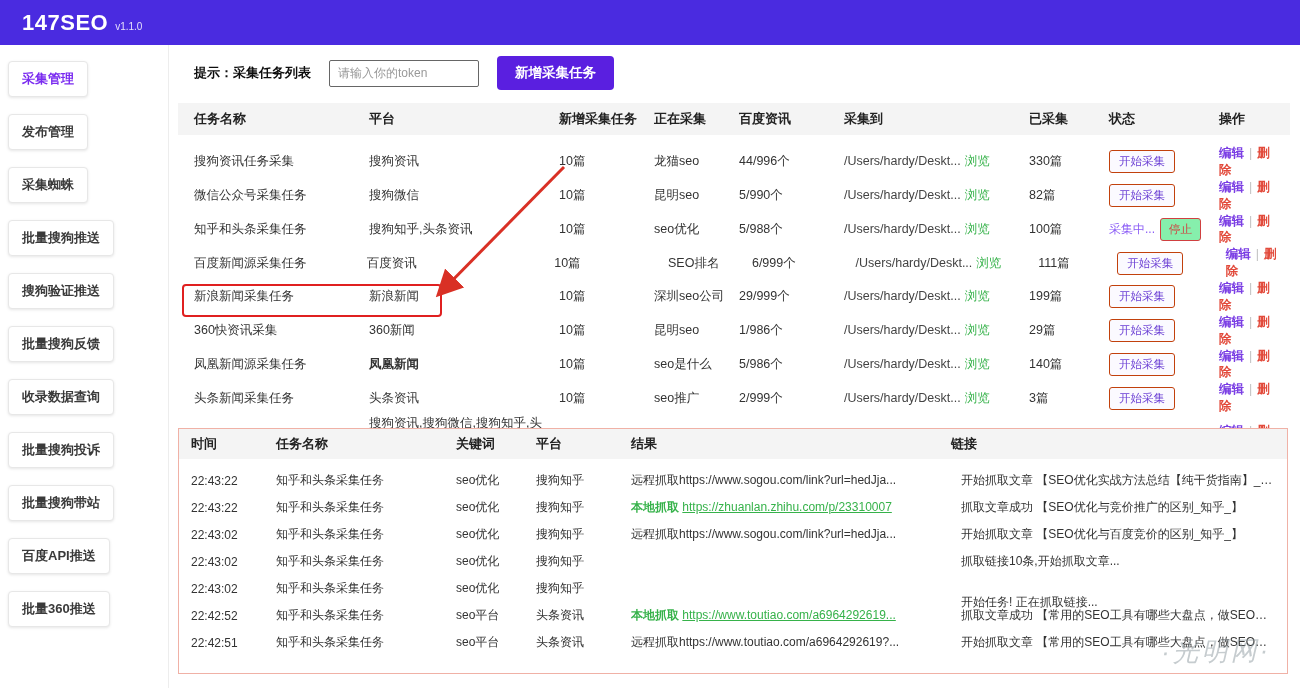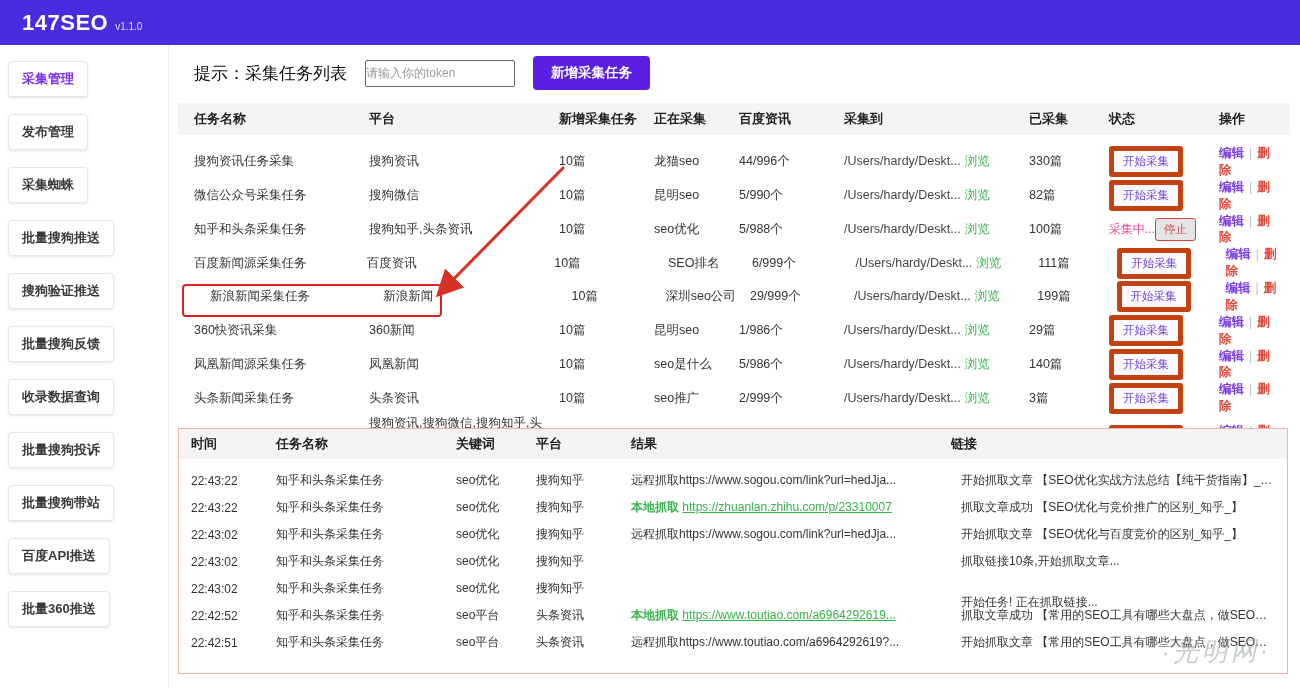--- a/index.html
+++ b/index.html
@@ -16,39 +16,39 @@
   .sidebar{position:absolute;top:45px;left:0;width:169px;bottom:0;box-sizing:border-box;
     border-right:1px solid #ededed;padding:16px 0 0 8px;display:flex;flex-direction:column;
     gap:17px;align-items:flex-start}
   .side-btn{background:#fff;border:1px solid #e7e7e7;border-radius:4px;
     box-shadow:0 1px 3px rgba(0,0,0,.10);padding:8px 13px;font-size:13px;font-weight:700;
     color:#3a3a3a;cursor:pointer;white-space:nowrap}
   .side-btn.active{color:#7a2bf0}
   
   .main{position:absolute;left:178px;top:45px;width:1112px;bottom:0}
   .page-header{display:flex;align-items:center;height:56px;gap:18px;padding-left:16px}
-  .page-title{font-size:17px;font-weight:400;color:#0d0d0d}
+  .page-title{font-size:13px;font-weight:700;color:#0d0d0d}
   .search-input{width:150px;height:27px;border:1px solid #666;border-radius:2px;
-    font-size:12px;padding:0 0;box-sizing:border-box;color:#333}
+    font-size:12px;padding:0 8px;box-sizing:border-box;color:#333}
   .search-input::placeholder{color:#999}
   .add-btn{background:#5a1fe0;color:#fff;border:none;border-radius:4px;font-weight:700;
     font-size:13.5px;padding:8px 18px;cursor:pointer}
   .thead{display:flex;background:#f4f4f4;height:32px;align-items:center;
     padding-left:16px;box-sizing:border-box;margin-top:2px}
   .th{font-size:13px;font-weight:700;color:#222;box-sizing:border-box;padding-right:6px}
   .task-rows{margin-top:10px}
   .trow{display:flex;align-items:center;min-height:28px;padding-left:16px;
     font-size:12.5px;color:#333}
   .cell{box-sizing:border-box;padding-right:8px;line-height:1.35}
   .path{color:#444}
   .link-browse{color:#36b24a;margin-left:4px;cursor:pointer}
-  .btn-start{border:5px solid #c2410c;color:#6b3fd4;background:#fbfaff;font-size:11.5px;
+  .btn-start{border:1px solid #c2410c;color:#6b3fd4;background:#fbfaff;font-size:11.5px;
     padding:3px 9px;border-radius:3px;cursor:pointer;font-family:inherit}
-  .run-label{color:#ec4899;font-size:12px;}
-  .btn-stop{border:1px solid #d04040;color:#d04040;background:#e5e5e5;font-size:11.5px;
+  .run-label{color:#8b5cf6;font-size:12px;margin-right:5px}
+  .btn-stop{border:1px solid #d04040;color:#d04040;background:#86efac;font-size:11.5px;
     padding:3px 8px;border-radius:3px;cursor:pointer;font-family:inherit}
   .link-edit{color:#7b3fe4;font-weight:600;cursor:pointer}
   .link-del{color:#e24a3b;font-weight:600;cursor:pointer}
   .sep{color:#c2c2c2;margin:0 5px}
   
   .hl-box{position:absolute;left:4px;top:239px;width:256px;height:29px;
     border:2px solid #e02020;border-radius:4px;pointer-events:none}
   .arrow-svg{position:absolute;left:250px;top:112px;width:150px;height:150px;pointer-events:none}
   
   .log-panel{position:absolute;left:0;top:383px;width:1110px;height:246px;background:#fff;
@@ -145,21 +145,21 @@
         <div class="cell" style="width: 190px;">百度资讯</div>
         <div class="cell" style="width: 95px;">10篇</div>
         <div class="cell" style="width: 85px; margin-left: 20px;">SEO排名</div>
         <div class="cell" style="width: 105px;">6/999个</div>
         <div class="cell" style="width: 185px;"><span class="path">/Users/hardy/Deskt...</span><span class="link-browse">浏览</span></div>
         <div class="cell" style="width: 80px;">111篇</div>
         <div class="cell" style="width: 110px;"><button class="btn-start">开始采集</button></div>
         <div class="cell" style="width: 65px;"><span class="link-edit">编辑</span><span class="sep">|</span><span class="link-del">删除</span></div>
       </div>
       <div class="trow">
-        <div class="cell" style="width: 175px; margin-left: 16px;">新浪新闻采集任务</div>
+        <div class="cell" style="width: 175px;">新浪新闻采集任务</div>
         <div class="cell" style="width: 190px;">新浪新闻</div>
         <div class="cell" style="width: 95px;">10篇</div>
         <div class="cell" style="width: 85px;">深圳seo公司</div>
         <div class="cell" style="width: 105px;">29/999个</div>
         <div class="cell" style="width: 185px;"><span class="path">/Users/hardy/Deskt...</span><span class="link-browse">浏览</span></div>
         <div class="cell" style="width: 80px;">199篇</div>
         <div class="cell" style="width: 110px;"><button class="btn-start">开始采集</button></div>
         <div class="cell" style="width: 65px;"><span class="link-edit">编辑</span><span class="sep">|</span><span class="link-del">删除</span></div>
       </div>
       <div class="trow">
@@ -168,21 +168,21 @@
         <div class="cell" style="width: 95px;">10篇</div>
         <div class="cell" style="width: 85px;">昆明seo</div>
         <div class="cell" style="width: 105px;">1/986个</div>
         <div class="cell" style="width: 185px;"><span class="path">/Users/hardy/Deskt...</span><span class="link-browse">浏览</span></div>
         <div class="cell" style="width: 80px;">29篇</div>
         <div class="cell" style="width: 110px;"><button class="btn-start">开始采集</button></div>
         <div class="cell" style="width: 65px;"><span class="link-edit">编辑</span><span class="sep">|</span><span class="link-del">删除</span></div>
       </div>
       <div class="trow">
         <div class="cell" style="width: 175px;">凤凰新闻源采集任务</div>
-        <div class="cell" style="width: 190px;">凤凰新闻</div>
+        <div class="cell" style="width: 190px; font-weight: bold;">凤凰新闻</div>
         <div class="cell" style="width: 95px;">10篇</div>
         <div class="cell" style="width: 85px;">seo是什么</div>
         <div class="cell" style="width: 105px;">5/986个</div>
         <div class="cell" style="width: 185px;"><span class="path">/Users/hardy/Deskt...</span><span class="link-browse">浏览</span></div>
         <div class="cell" style="width: 80px;">140篇</div>
         <div class="cell" style="width: 110px;"><button class="btn-start">开始采集</button></div>
         <div class="cell" style="width: 65px;"><span class="link-edit">编辑</span><span class="sep">|</span><span class="link-del">删除</span></div>
       </div>
       <div class="trow">
         <div class="cell" style="width: 175px;">头条新闻采集任务</div>

